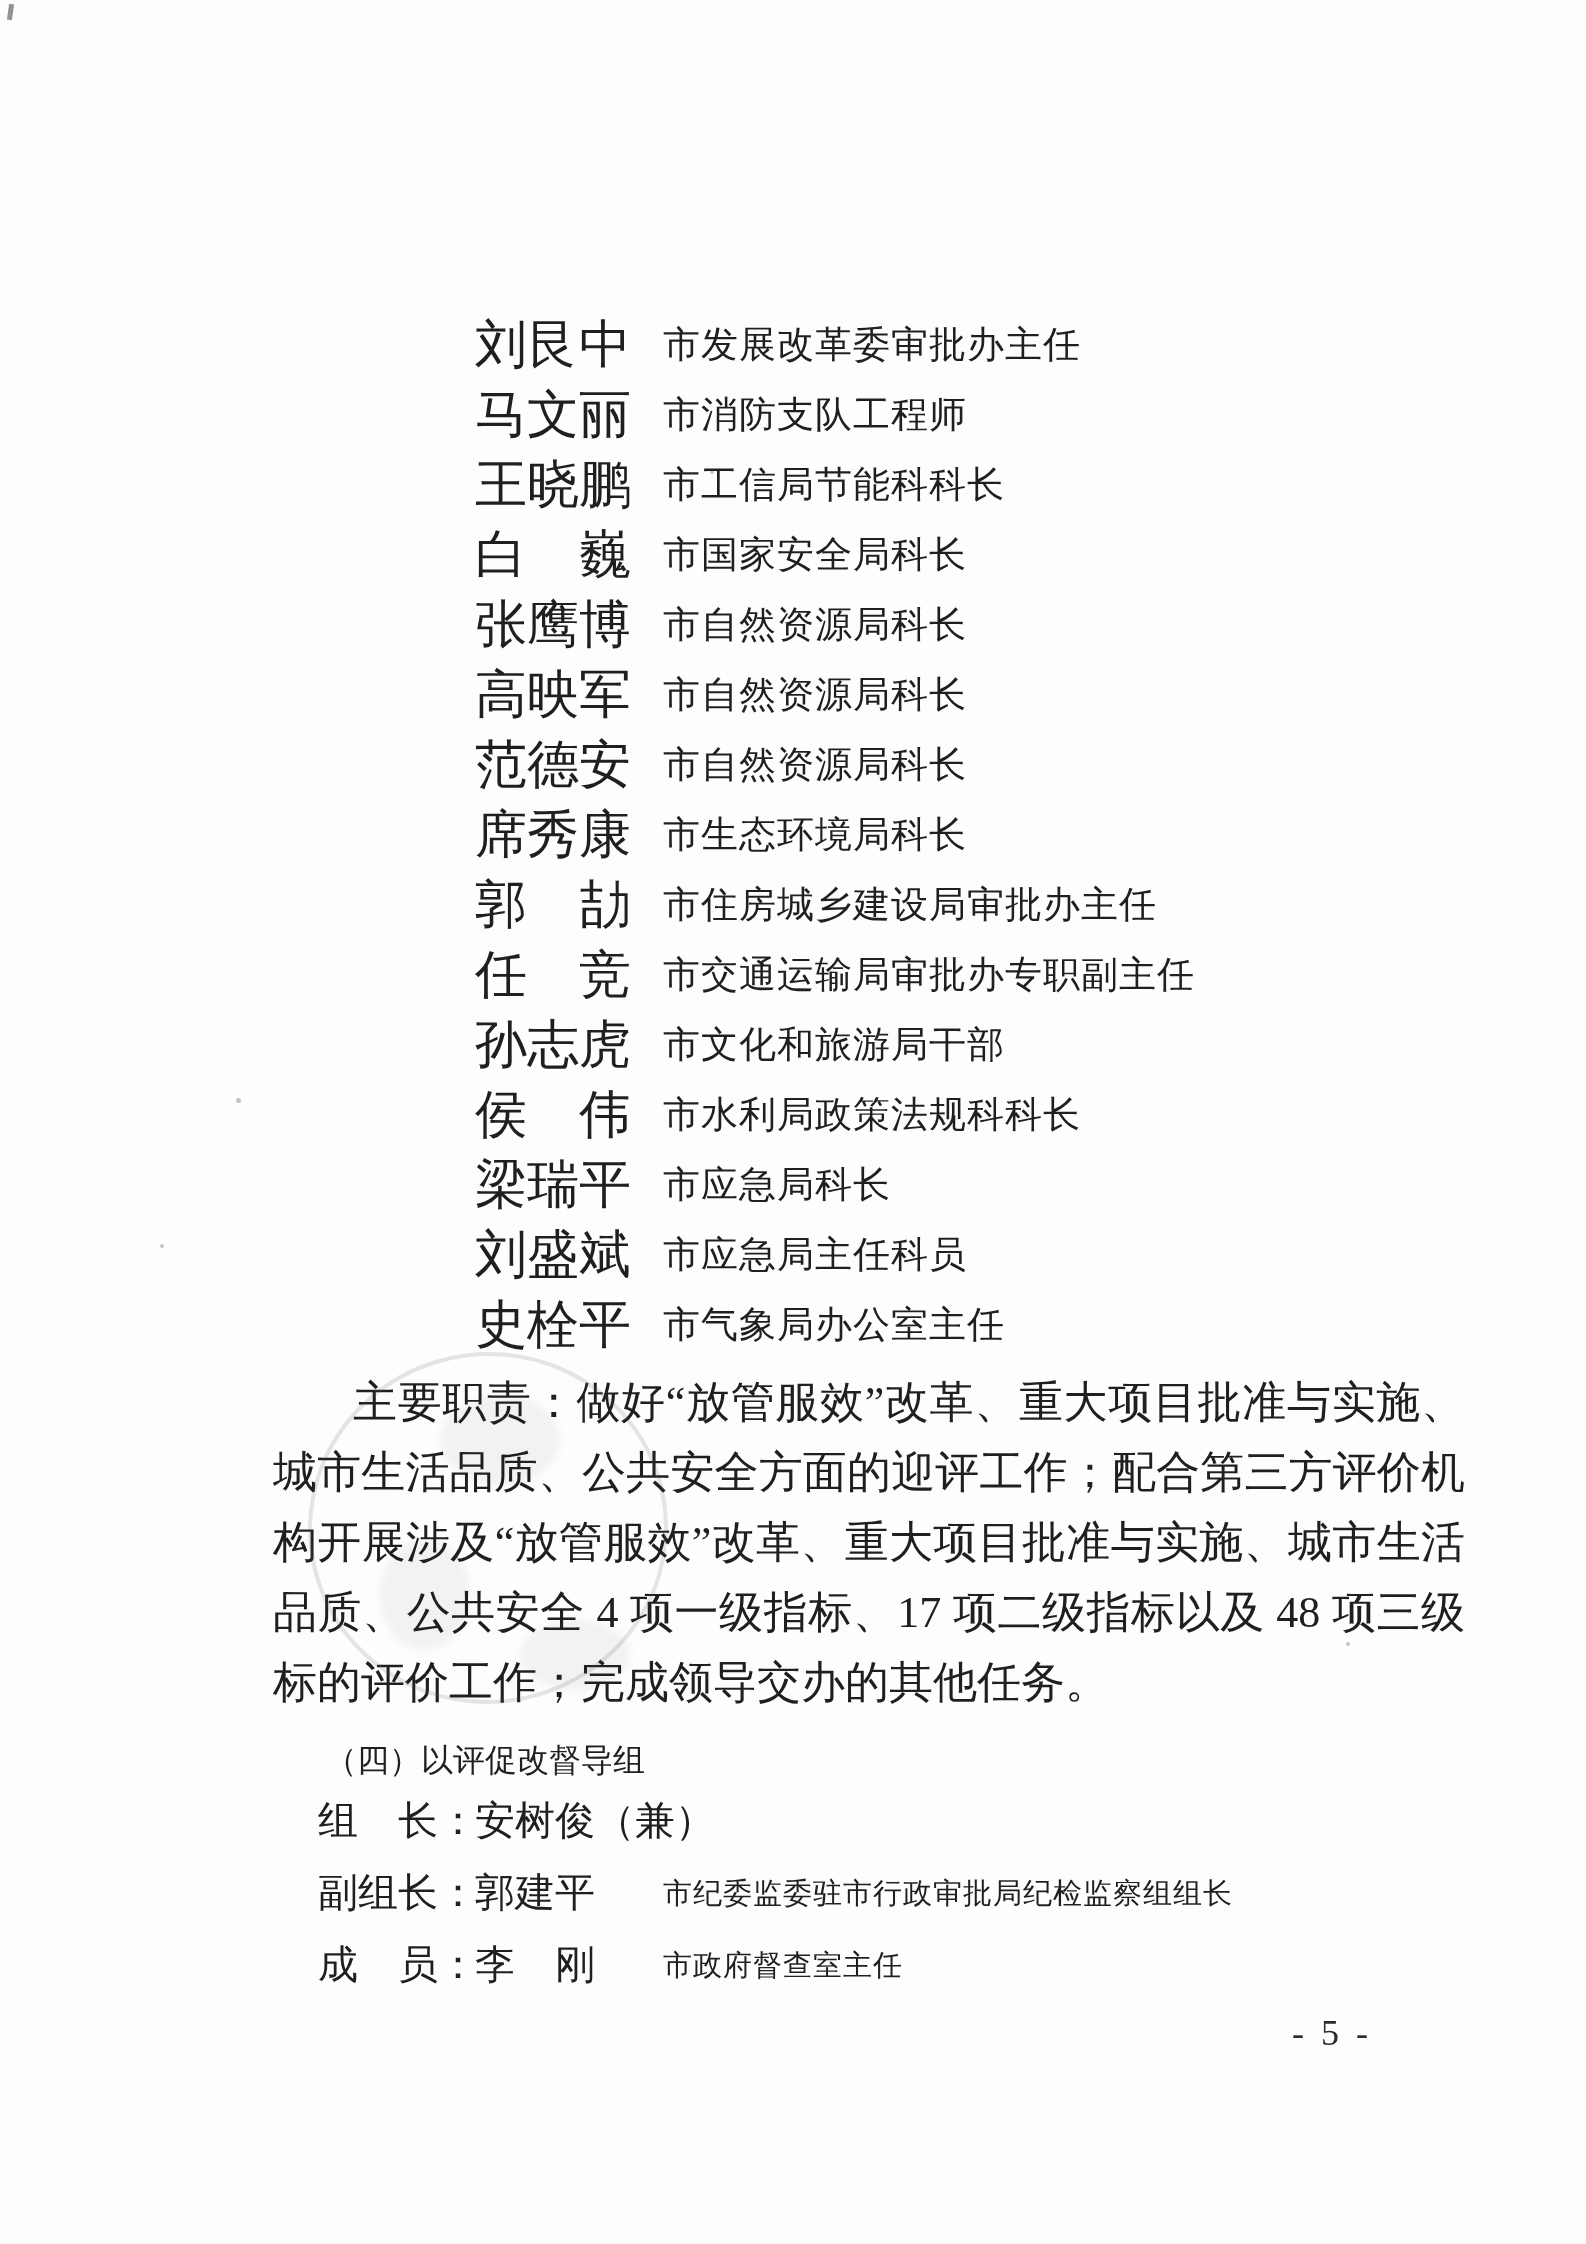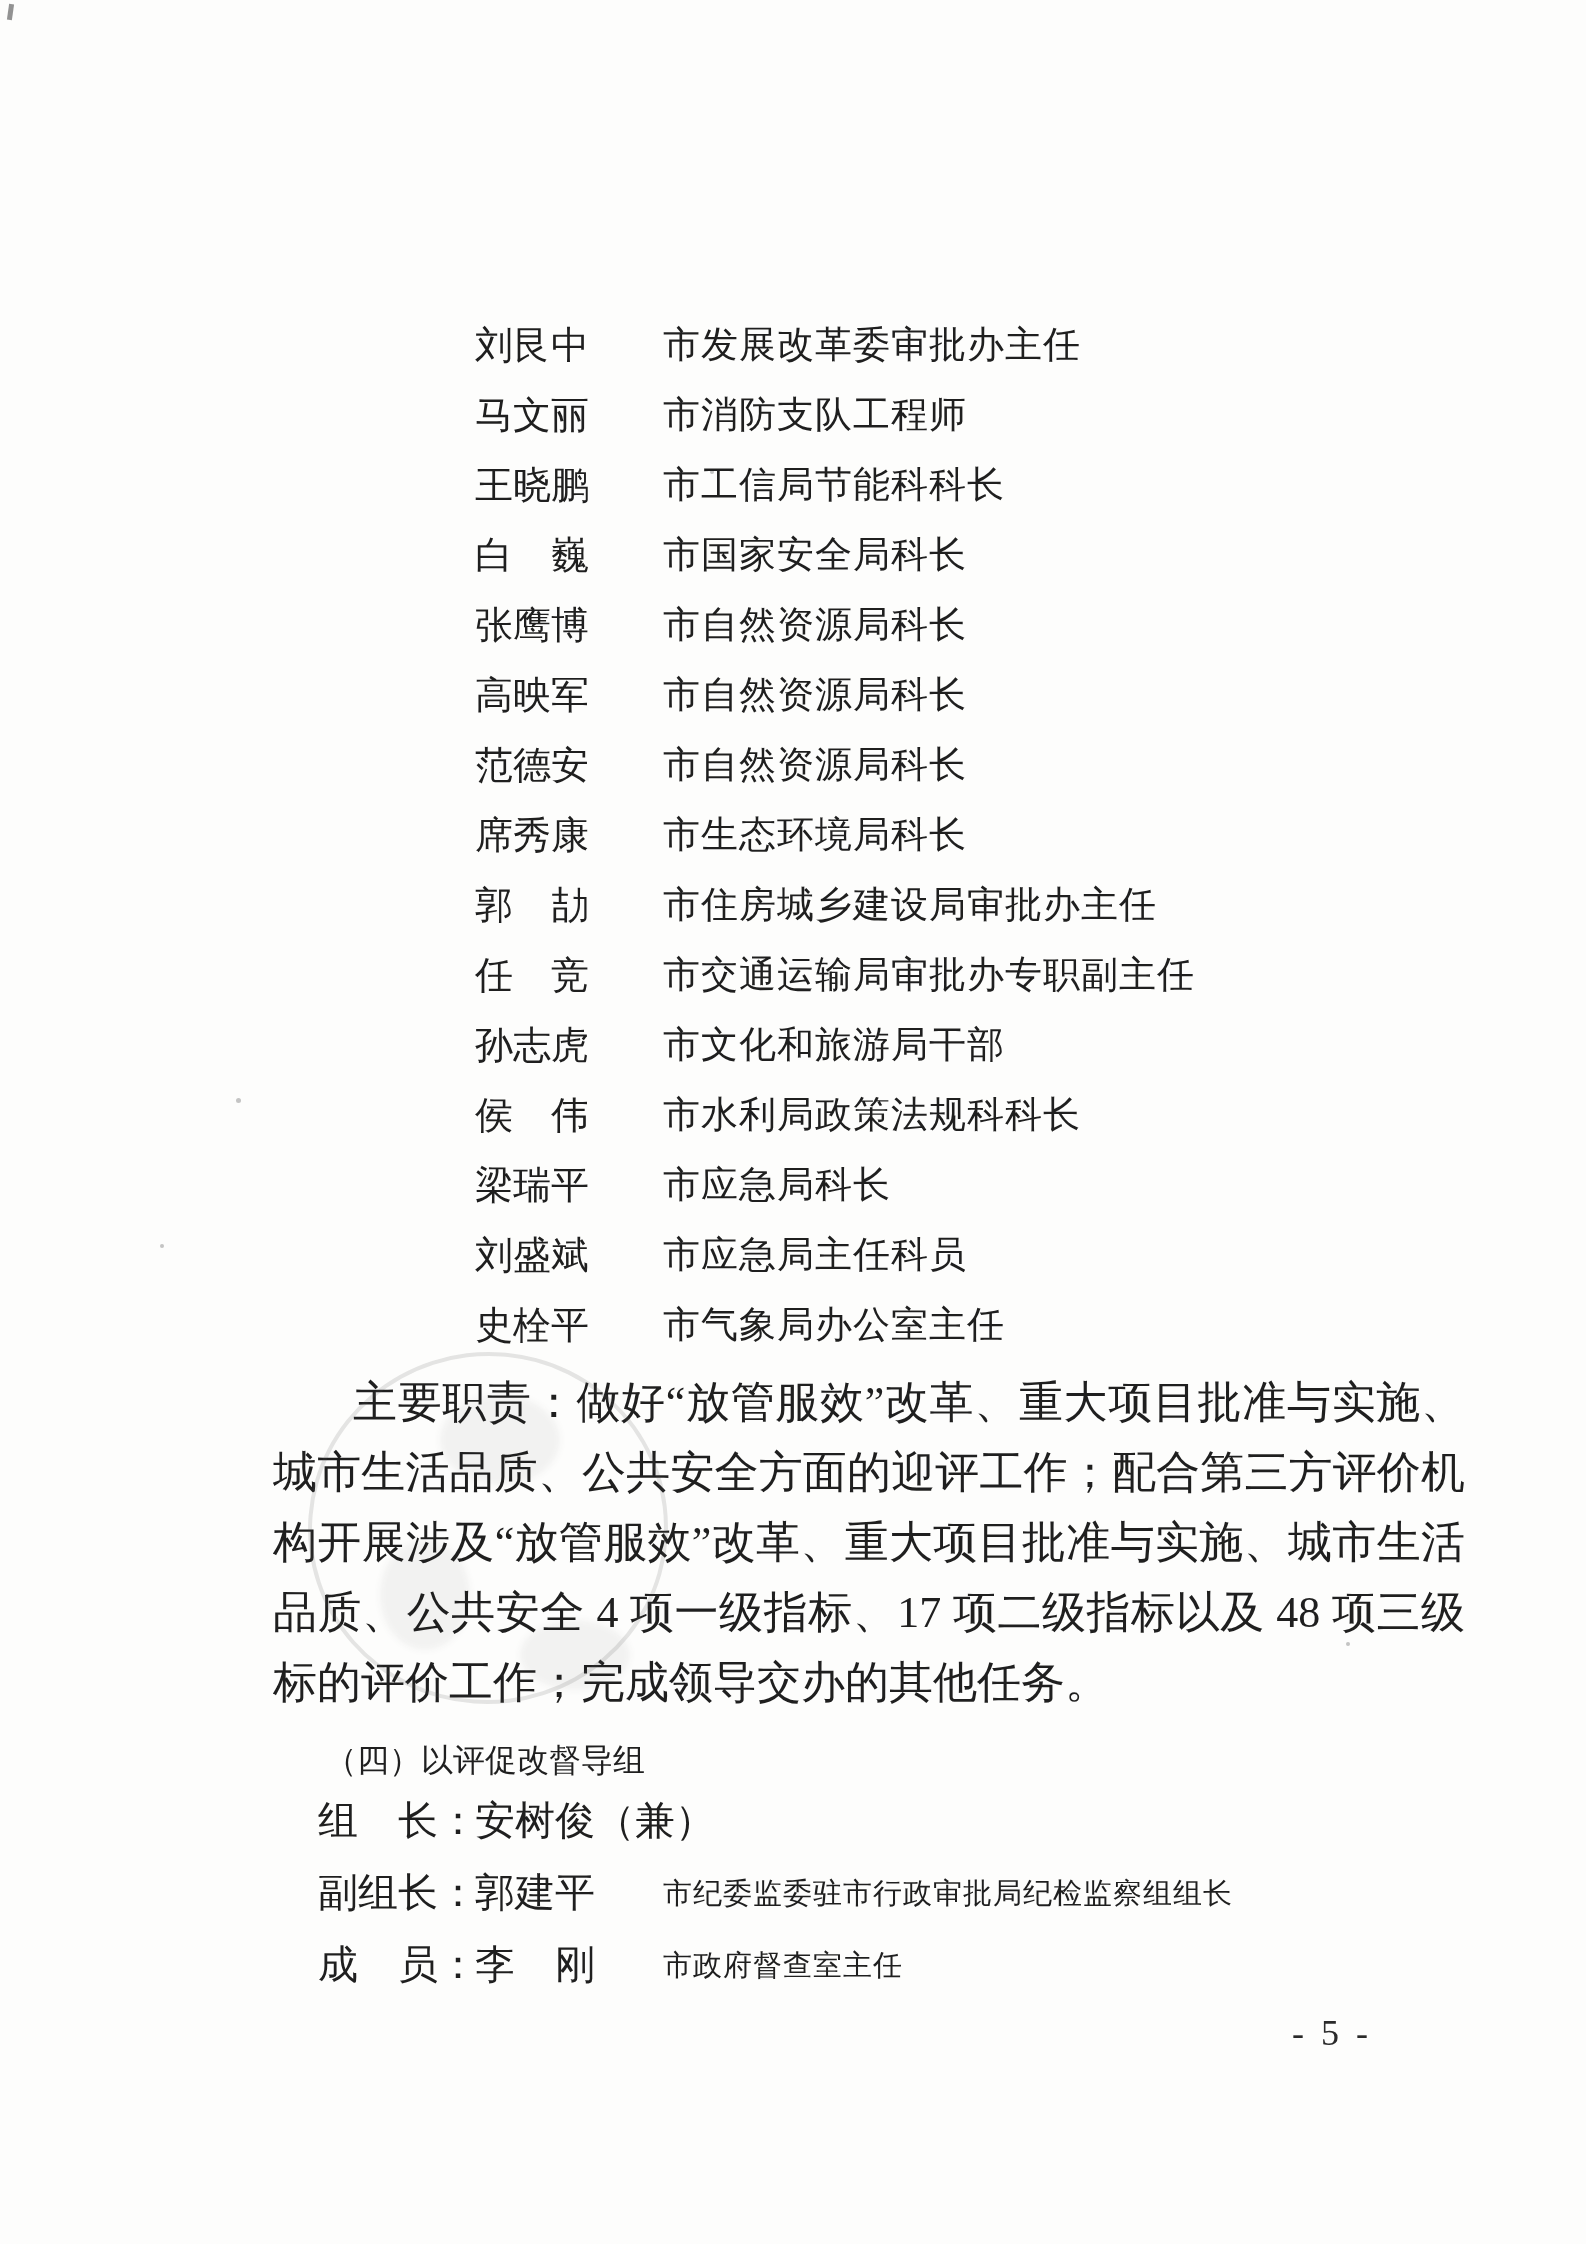--- a/index.html
+++ b/index.html
@@ -7,21 +7,21 @@
     position:relative;
     width:1586px;height:2244px;
     background:#fdfdfc;
     overflow:hidden;
     font-family:"Liberation Serif","DejaVu Serif",serif;
     color:#1f1f1f;
   }
   
   .roster{position:absolute;left:475px;top:310px;width:1000px;}
   .r-row{display:flex;height:70px;line-height:70px;}
-  .r-name{width:188px;font-size:38px;white-space:nowrap;}
+  .r-name{width:188px;font-size:52px;white-space:nowrap;}
   .r-title{font-size:37px;letter-spacing:1px;white-space:nowrap;}
   
   .duties{position:absolute;left:233px;top:1368px;width:1192px;margin-left:40px;}
   .d-line{
     font-size:44px;line-height:70px;height:70px;
     text-align:justify;text-align-last:justify;
     text-justify:inter-character;
     white-space:normal;overflow:hidden;
   }
   .d-line.indent{text-indent:80px;}

